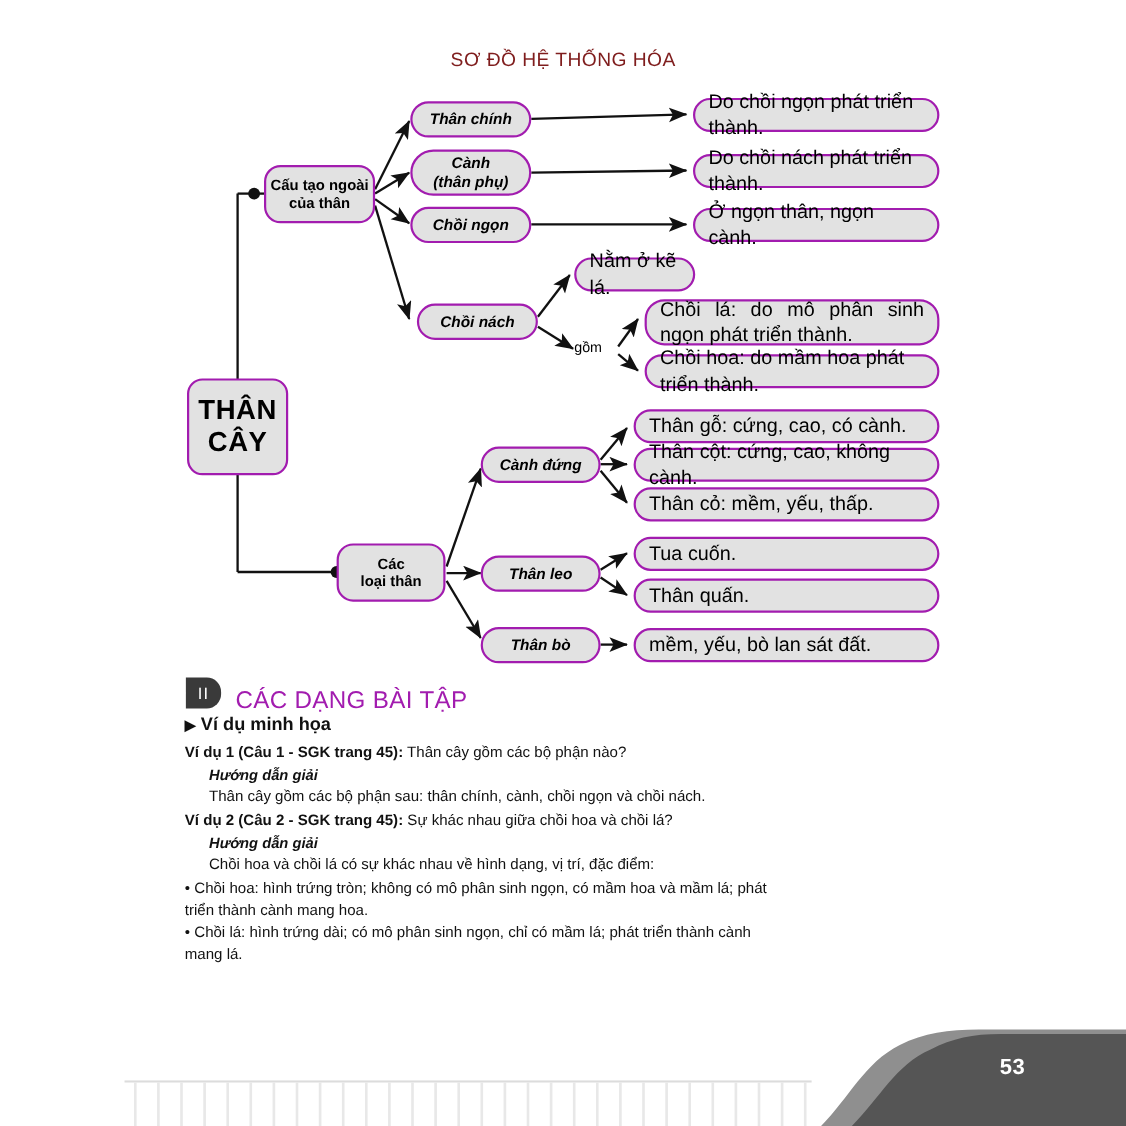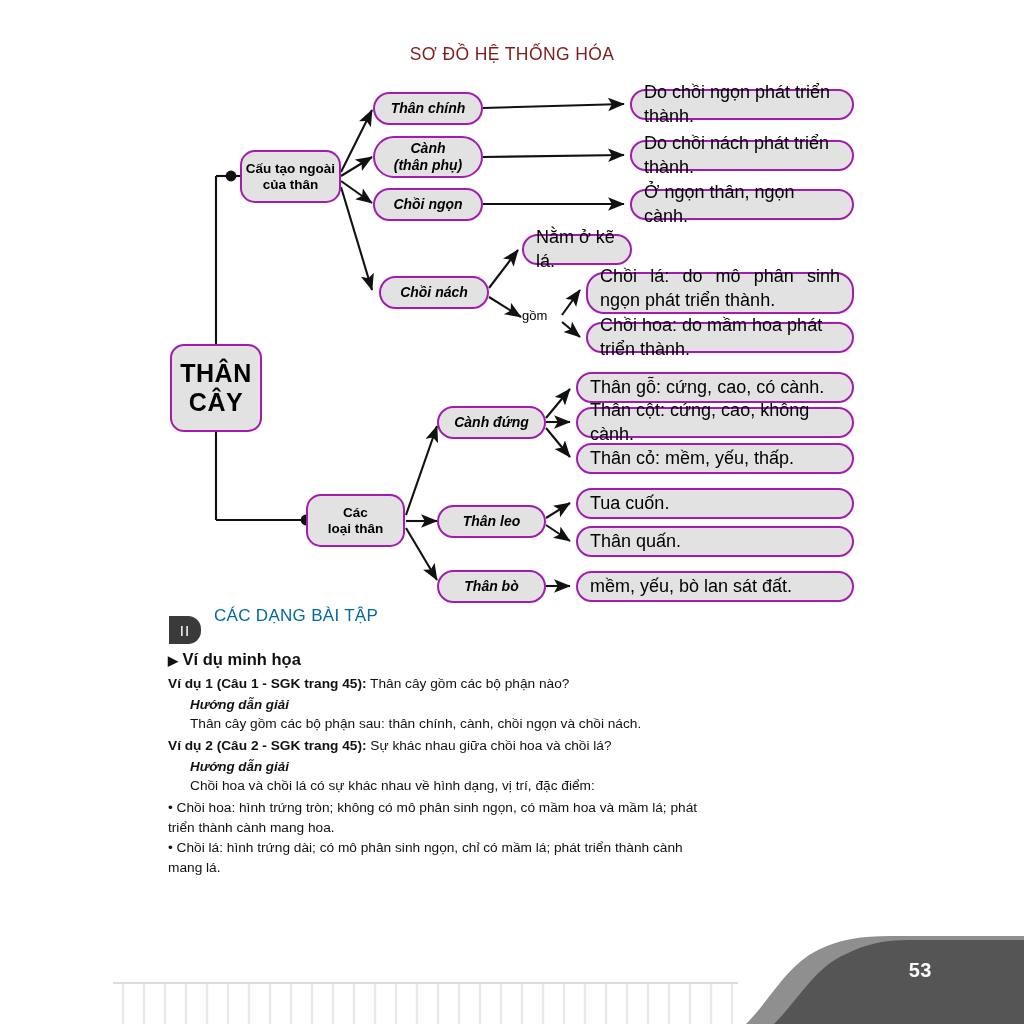--- a/index.html
+++ b/index.html
@@ -72,21 +72,21 @@
     font-weight: normal;
     font-style: normal;
     justify-content: flex-start;
     text-align: left;
     padding: 0 12px;
     line-height: 1.3;
   }
   .node.leaf.justify {
     text-align: justify;
     text-align-last: left;
-    align-items: flex-end;
+    align-items: center;
   }
   .node .lines { display: block; }
   .node .lines span { display: block; }
 
   .gom-label {
     position: absolute;
     font-size: 13px;
     color: #000;
   }
 
@@ -98,24 +98,24 @@
     background: #3a3a3a;
     border-radius: 0 13px 13px 0;
     color: #ffffff;
     font-size: 15px;
     font-weight: normal;
     letter-spacing: 1px;
     display: flex; align-items: center; justify-content: center;
   }
   #section-title {
     position: absolute;
-    left: 214px; top: 606px;
-    font-size: 17px;
+    left: 214px; top: 624px;
+    font-size: 22px;
     letter-spacing: 0.3px;
-    color: #0369a1;
+    color: #a21caf;
   }
   #subsection {
     position: absolute;
     left: 168px; top: 650px;
     font-size: 16.5px;
     font-weight: bold;
     color: #111;
   }
   #subsection .tri { font-size: 13px; }
 

